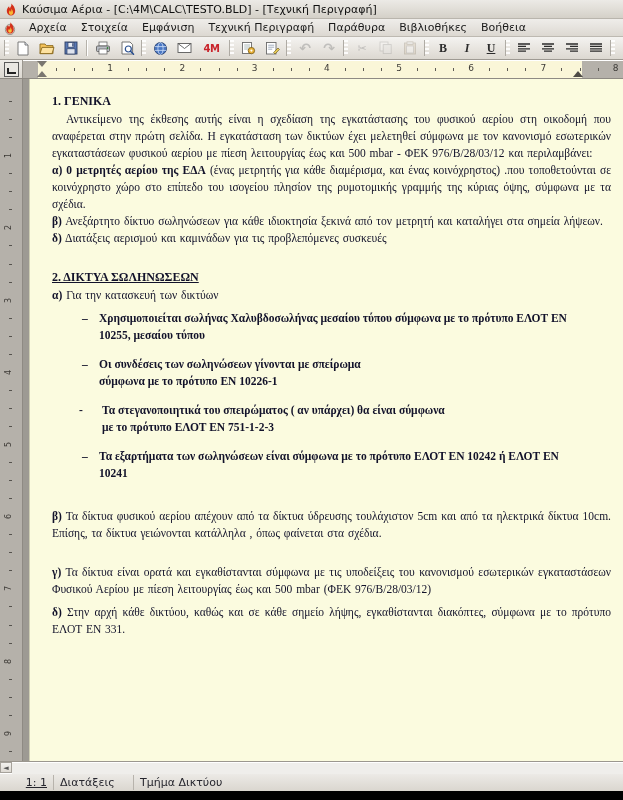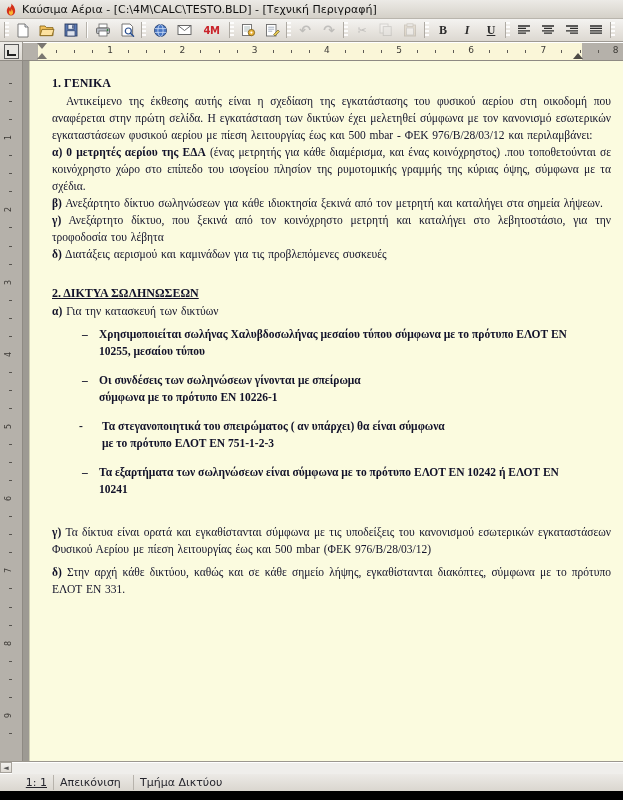--- a/index.html
+++ b/index.html
@@ -223,20 +223,36 @@
   <div class="titlebar">
     <span class="ticon">
       <svg width="12" height="13" viewBox="0 0 12 13">
         <path d="M6 0.5 C7.2 3 5 3.6 5.2 5.4 C4.4 4.9 4.1 4.1 4.1 3.3 C2.6 4.6 1.8 6.2 1.8 8 C1.8 10.6 3.7 12.5 6 12.5 C8.3 12.5 10.2 10.6 10.2 8 C10.2 5.2 8.5 2.2 6 0.5 Z" fill="#d4301a"></path>
         <path d="M6 5.5 C6.9 7 6 7.6 6.2 8.8 C5.3 8.4 5.1 7.7 5.1 7 C4.3 7.9 3.9 8.8 3.9 9.6 C3.9 11 4.8 11.9 6 11.9 C7.2 11.9 8.1 11 8.1 9.6 C8.1 8.2 7.3 6.6 6 5.5 Z" fill="#f7b733"></path>
       </svg>
     </span>
     <span class="ttext">Καύσιμα Αέρια - [C:\4M\CALC\TESTO.BLD] - [Τεχνική Περιγραφή]</span>
   </div>
 
+  <div class="menubar">
+    <span class="micon">
+      <svg width="12" height="14" viewBox="0 0 12 14">
+        <ellipse cx="6" cy="8.5" rx="4.6" ry="5.2" fill="#e8e3d8" stroke="#8a8378" stroke-width="0.8"></ellipse>
+        <path d="M6 1.2 C7.2 3.6 5.1 4.3 5.3 6 C4.5 5.5 4.2 4.8 4.2 4 C2.9 5.3 2.2 6.8 2.2 8.4 C2.2 10.8 3.9 12.6 6 12.6 C8.1 12.6 9.8 10.8 9.8 8.4 C9.8 5.8 8.3 2.9 6 1.2 Z" fill="#d4301a"></path>
+        <path d="M6 6 C6.8 7.3 6 7.9 6.2 9 C5.4 8.6 5.2 8 5.2 7.4 C4.5 8.2 4.2 9 4.2 9.7 C4.2 10.9 5 11.7 6 11.7 C7 11.7 7.8 10.9 7.8 9.7 C7.8 8.5 7.1 7 6 6 Z" fill="#f9c23c"></path>
+      </svg>
+    </span>
+    <div class="menuitem">Αρχεία</div>
+    <div class="menuitem">Στοιχεία</div>
+    <div class="menuitem">Εμφάνιση</div>
+    <div class="menuitem">Τεχνική Περιγραφή</div>
+    <div class="menuitem">Παράθυρα</div>
+    <div class="menuitem">Βιβλιοθήκες</div>
+    <div class="menuitem">Βοήθεια</div>
+  </div>
 
   <div class="toolbar">
 
     <div class="tgroup">
       <div class="grip"></div>
       <div class="tbtn">
         <svg width="14" height="15" viewBox="0 0 14 15">
           <path d="M2 1 h7 l3 3 v10 h-10 z" fill="#ffffff" stroke="#6d6d6d" stroke-width="0.9"></path>
           <path d="M9 1 v3 h3" fill="#dfe6f0" stroke="#6d6d6d" stroke-width="0.9"></path>
         </svg>
@@ -492,23 +508,20 @@
           <p class="para ind">Αντικείμενο της έκθεσης αυτής είναι η  σχεδίαση  της  εγκατάστασης του  φυσικού  αερίου στη   οικοδομή που    αναφέρεται    στην   πρώτη   σελίδα. Η εγκατάσταση των δικτύων έχει   μελετηθεί σύμφωνα με τον κανονισμό εσωτερικών εγκαταστάσεων φυσικού αερίου με πίεση λειτουργίας έως και 500 mbar - ΦΕΚ 976/Β/28/03/12 και  περιλαμβάνει:</p>
 
           <p class="para">
             <span class="b">α)     0 μετρητές αερίου της  ΕΔΑ</span><span> (ένας μετρητής για κάθε διαμέρισμα,   και ένας κοινόχρηστος) .που τοποθετούνται σε κοινόχρηστο χώρο στο επίπεδο του ισογείου πλησίον της ρυμοτομικής γραμμής της κύριας όψης, σύμφωνα με τα σχέδια.</span>
           </p>
 
           <p class="para">
             <span class="b">β)</span><span> Ανεξάρτητο δίκτυο σωληνώσεων για κάθε ιδιοκτησία  ξεκινά από τον μετρητή και καταλήγει στα σημεία λήψεων.</span>
           </p>
 
-          <p class="para">
-            <span class="b">γ)</span><span> Ανεξάρτητο δίκτυο, που ξεκινά από τον κοινόχρηστο μετρητή  και καταλήγει στο λεβητοστάσιο,  για την τροφοδοσία του λέβητα</span>
-          </p>
 
           <p class="para" style="margin-bottom:22px;">
             <span class="b">δ)</span><span> Διατάξεις  αερισμού  και  καμινάδων  για  τις προβλεπόμενες  συσκευές</span>
           </p>
 
           <p class="h-sec u">2. ΔΙΚΤΥΑ ΣΩΛΗΝΩΣΕΩΝ</p>
 
           <p class="para" style="margin-bottom:6px;">
             <span class="b">α)</span><span> Για την κατασκευή των δικτύων</span>
           </p>
@@ -537,20 +550,23 @@
             </li>
             <li style="margin-bottom:26px;">
               <span class="dash">–</span>
               <span class="txt">
                 <span>Τα εξαρτήματα των σωληνώσεων  είναι σύμφωνα με το πρότυπο ΕΛΟΤ ΕΝ 10242 ή ΕΛΟΤ ΕΝ</span><br>
                 <span>10241</span>
               </span>
             </li>
           </ul>
 
+          <p class="para" style="margin-bottom:22px;">
+            <span class="b">β)</span><span> Τα δίκτυα  φυσικού   αερίου   απέχουν από τα δίκτυα ύδρευσης τουλάχιστον 5cm και  από  τα ηλεκτρικά δίκτυα 10cm. Επίσης, τα δίκτυα γειώνονται  κατάλληλα , όπως  φαίνεται  στα  σχέδια.</span>
+          </p>
 
           <p class="para" style="margin-bottom:6px;">
             <span class="b">γ)</span><span> Τα δίκτυα  είναι  ορατά  και  εγκαθίστανται  σύμφωνα  με  τις  υποδείξεις  του  κανονισμού  εσωτερικών εγκαταστάσεων Φυσικού Αερίου με πίεση λειτουργίας έως και 500 mbar (ΦΕΚ 976/Β/28/03/12)</span>
           </p>
 
           <p class="para">
             <span class="b">δ)</span><span> Στην αρχή κάθε δικτύου, καθώς και σε κάθε σημείο λήψης,  εγκαθίστανται διακόπτες, σύμφωνα με το πρότυπο ΕΛΟΤ ΕΝ 331.</span>
           </p>
 
         </div>
@@ -558,18 +574,18 @@
     </div>
   </div>
 
   <div class="hscrollrow">
     <div class="hsarrow">◄</div>
     <div class="hsbar"></div>
   </div>
 
   <div class="statusbar">
     <div class="sb-cell pos">1: 1</div>
-    <div class="sb-cell mode">Απεικόνιση</div>
+    <div class="sb-cell mode">Διατάξεις</div>
     <div class="sb-cell layer">Τμήμα Δικτύου</div>
   </div>
 
   <div class="blackstrip"></div>
 </div>
 
 </body></html>

